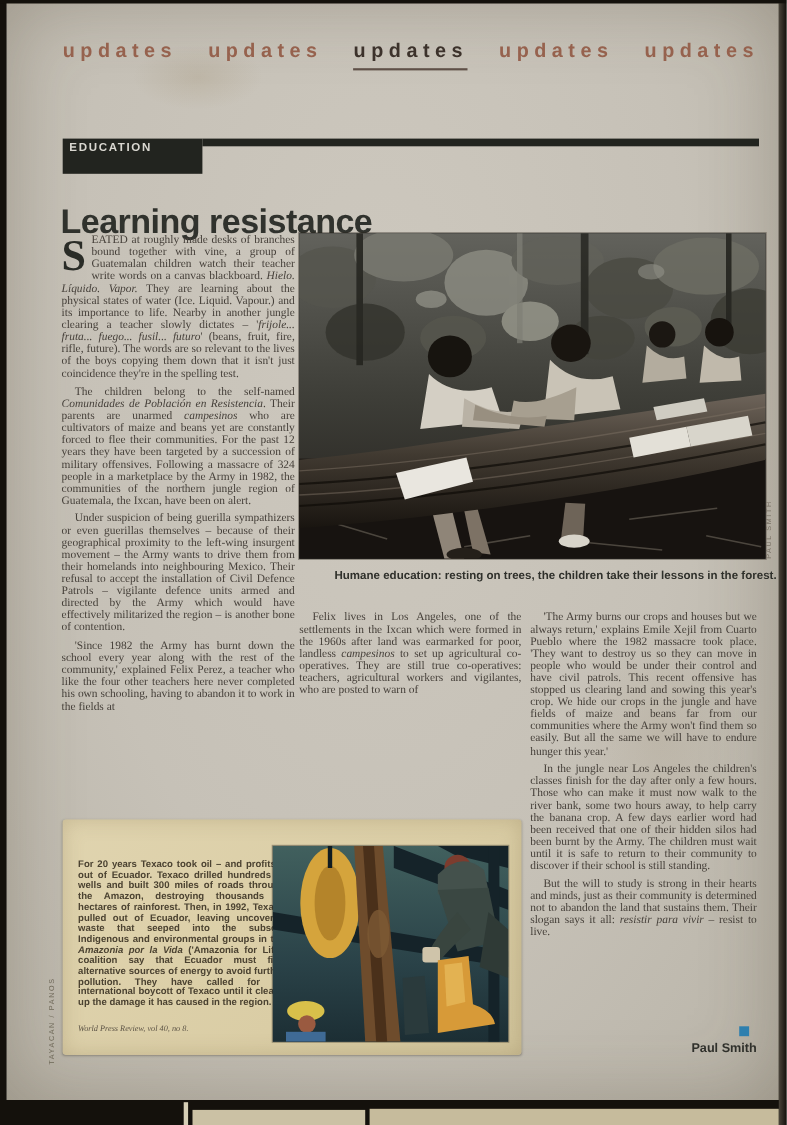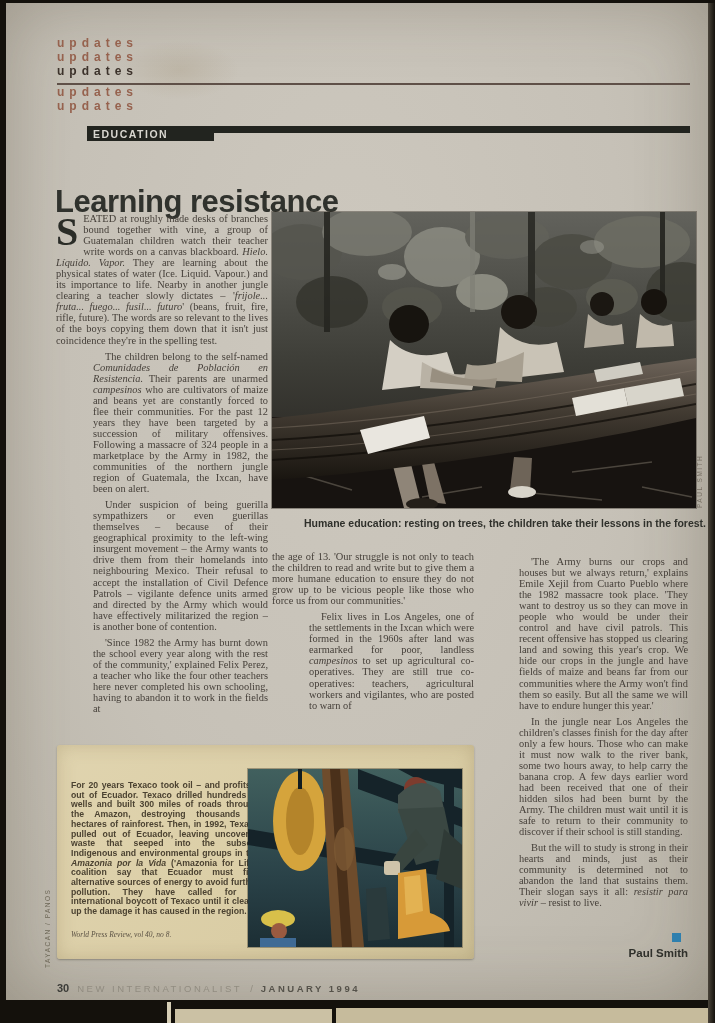--- a/index.html
+++ b/index.html
@@ -11,39 +11,39 @@
   .stain{position:absolute;border-radius:50%;pointer-events:none;}
   .edge-right{position:absolute;right:0;top:0;width:7px;height:1023px;background:linear-gradient(to left,#14110c,#4a443a);}
   .edge-top{position:absolute;left:0;top:0;width:715px;height:3px;background:#14110c;}
   .bottom-band{position:absolute;left:0;top:1000px;width:715px;height:23px;background:#14110c;}
   .bottom-tape{position:absolute;left:167px;top:1002px;width:4px;height:21px;background:#d6ceb6;}
   .bottom-page1{position:absolute;left:175px;top:1009px;width:157px;height:14px;background:#cbc1a4;}
   .bottom-page2{position:absolute;left:336px;top:1008px;width:372px;height:15px;background:#c6bb9c;}
 
   
   .banner{position:absolute;left:57px;top:36px;width:633px;display:flex;justify-content:space-between;
-          font-family:"Liberation Sans",sans-serif;font-weight:700;font-size:12px;letter-spacing:5px;flex-direction:column;}
+          font-family:"Liberation Sans",sans-serif;font-weight:700;font-size:18px;letter-spacing:5px;}
   .banner span{color:#96624e;white-space:nowrap;}
   .banner span.active{color:#3c322b;border-bottom:2px solid #5f5048;padding-bottom:5px;}
 
   
   .kicker-row{position:absolute;left:57px;top:126px;width:633px;display:flex;align-items:flex-start;}
   .kicker-label{background:#22241f;color:#d9d7d0;font-family:"Liberation Sans",sans-serif;
-                font-weight:700;font-size:10.5px;letter-spacing:1.5px;padding:2px 46px 1px 6px;margin-left:30px;}
+                font-weight:700;font-size:10.5px;letter-spacing:1.5px;padding:2px 46px 18px 6px;}
   .kicker-bar{flex:1;height:7px;background:#22241f;}
 
   .title{position:absolute;left:55px;top:144px;font-family:"Liberation Sans",sans-serif;
          font-weight:700;font-size:31px;letter-spacing:-.5px;color:#30322d;margin-top:40px;}
   .subtitle{position:absolute;left:56px;top:183px;font-family:"Liberation Sans",sans-serif;
             font-size:14.5px;color:#3c3e39;}
 
   
   .col{position:absolute;font-size:10.4px;line-height:11.05px;color:#46403a;text-align:justify;}
   .col p{margin:0;}
-  .col p.sp{margin-top:5px;margin-left:37px;}
+  .col p.sp{margin-top:5px;}
   .col p.ind{text-indent:12px;}
   .it{font-style:italic;}
   .col1{left:56px;top:213px;width:212px;}
   .col2{left:272px;top:551px;width:202px;}
   .col3{left:482px;top:551px;width:206px;}
   .dropcap{float:left;font:700 40px/33px "Liberation Serif",serif;color:#2a2c27;margin:2px 5px 0 0;}
 
   
   .photo-main{position:absolute;left:272px;top:212px;width:424px;height:296px;background:#2a2a28;
               box-shadow:0 0 0 1px rgba(40,36,28,.4);}
@@ -195,21 +195,20 @@
       <path d="M352 176 L408 166 L412 184 L356 194 Z" fill="#d8d5cb"></path>
       <path d="M322 158 L368 150 L371 162 L325 170 Z" fill="#cfccc2"></path>
 
       <path d="M160 156 Q195 172 225 166 L223 176 L158 170 Z" fill="#988f80"></path>
     </svg>
   </div>
   <div class="photo-credit">PAUL SMITH</div>
   <div class="caption">Humane education: resting on trees, the children take their lessons in the forest.</div>
 
   <div class="col col2">
-    <p><span>the age of 13. 'Our struggle is not only to teach the children to read and write but to give them a more humane education to ensure they do not grow up to be vicious people like those who force us from our communities.'</span></p>
     <p class="sp ind"><span>Felix lives in Los Angeles, one of the settlements in the Ixcan which were formed in the 1960s after land was earmarked for poor, landless </span><span class="it">campesinos</span><span> to set up agricultural co-operatives. They are still true co-operatives: teachers, agricultural workers and vigilantes, who are posted to warn of</span></p>
   </div>
 
   <div class="col col3">
     <p class="sp ind"><span>'The Army burns our crops and houses but we always return,' explains Emile Xejil from Cuarto Pueblo where the 1982 massacre took place. 'They want to destroy us so they can move in people who would be under their control and have civil patrols. This recent offensive has stopped us clearing land and sowing this year's crop. We hide our crops in the jungle and have fields of maize and beans far from our communities where the Army won't find them so easily. But all the same we will have to endure hunger this year.'</span></p>
     <p class="sp ind"><span>In the jungle near Los Angeles the children's classes finish for the day after only a few hours. Those who can make it must now walk to the river bank, some two hours away, to help carry the banana crop. A few days earlier word had been received that one of their hidden silos had been burnt by the Army. The children must wait until it is safe to return to their community to discover if their school is still standing.</span></p>
     <p class="sp ind"><span>But the will to study is strong in their hearts and minds, just as their community is determined not to abandon the land that sustains them. Their slogan says it all: </span><span class="it">resistir para vivir</span><span> – resist to live.</span></p>
   </div>
   <div class="end-square"></div>
   <div class="byline">Paul Smith</div>
@@ -254,26 +253,20 @@
         <path d="M118 120 L138 118 L142 170 L120 172 Z" fill="#2a3a3c"></path>
 
         <ellipse cx="30" cy="150" rx="17" ry="9" fill="#d8c04a"></ellipse>
         <circle cx="31" cy="162" r="8" fill="#9a5a40"></circle>
         <rect x="12" y="169" width="36" height="9" fill="#3f6a95"></rect>
       </svg>
     </div>
   </div>
   <div class="texaco-credit">TAYACAN / PANOS</div>
 
-  <div class="footer">
-    <span class="pg">30</span>
-    <span class="mag">NEW INTERNATIONALIST</span>
-    <span class="sep">/</span>
-    <span class="iss">JANUARY 1994</span>
-  </div>
 
   <div class="bottom-band"></div>
   <div class="bottom-tape"></div>
   <div class="bottom-page1"></div>
   <div class="bottom-page2"></div>
   <div class="edge-right"></div>
   <div class="edge-top"></div>
 </div>
 
 </body></html>

